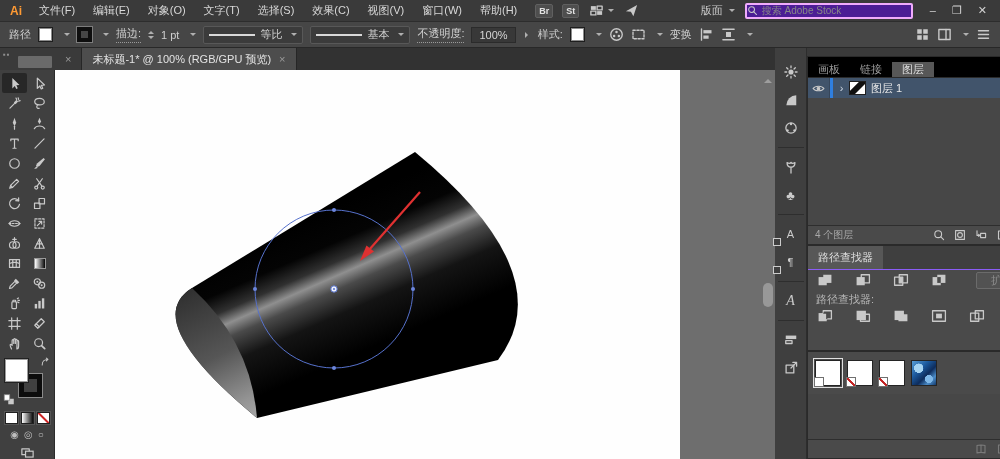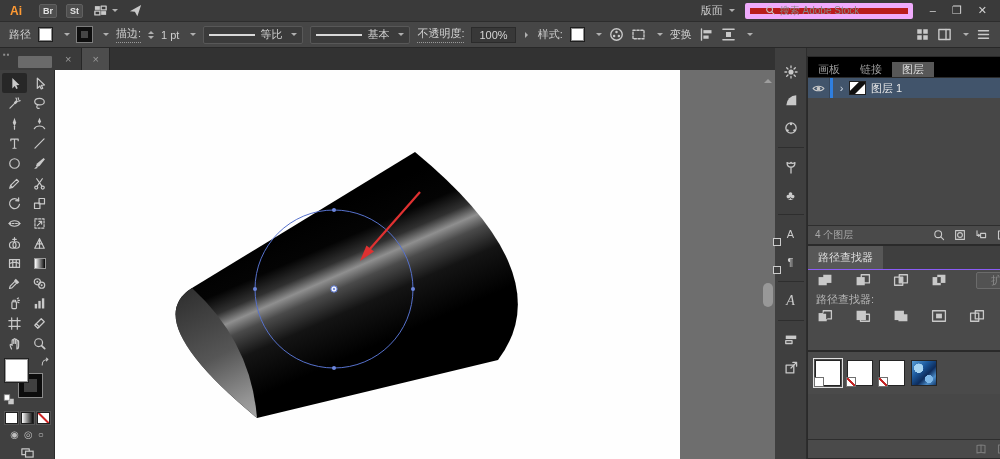--- a/index.html
+++ b/index.html
@@ -10,21 +10,21 @@
 .menubar{position:absolute;top:0;left:0;right:0;height:22px;background:#3a3a3a;border-bottom:1px solid #2d2d2d;display:flex;align-items:center;padding:0 6px}
 .logo{color:#ff9a33;font-weight:bold;font-size:12px;margin:0 8px 0 4px}
 .menus{display:flex}
 .menus span{padding:0 9px;color:#d8d8d8;cursor:default}
 .badge{background:#4e4e4e;border:1px solid #606060;border-radius:2px;font-size:9px;font-weight:bold;padding:1px 3px;margin-left:9px;color:#e3e3e3}
 .chev{display:inline-block;width:0;height:0;border:3px solid transparent;border-top-color:#b0b0b0;margin:3px 0 0 4px;vertical-align:middle}
 .mbic{width:15px;height:15px;display:inline-flex;margin-left:10px}
 .mbic svg{width:100%;height:100%}
 .spacer{flex:1}
 .wslabel{color:#c9c9c9;margin-right:2px}
-.search{display:flex;align-items:center;background:#b91c1c;border:5px solid #f0abfc;border-radius:2px;height:16px;width:168px;padding:0 15px;margin:0 10px;gap:4px}
+.search{display:flex;align-items:center;background:#4c1d95;border:2px solid #f0abfc;border-radius:2px;height:16px;width:168px;padding:0 0;margin:0 10px;gap:4px}
 .search .sic{width:11px;height:11px;display:inline-flex}
 .search input{flex:1;background:transparent;border:none;outline:none;color:#bdbdbd;font-size:10px;font-family:inherit;min-width:0}
 .search input::placeholder{color:#878787}
 .winbtns{display:flex;gap:2px}
 .winbtns span{padding:0 7px;font-size:11px;color:#d2d2d2;cursor:default}
 
 .optionsbar{position:absolute;top:22px;left:0;right:0;height:26px;background:#464646;border-bottom:1px solid #282828;display:flex;align-items:center;padding:0 9px;gap:7px;white-space:nowrap}
 .lbl{color:#cfcfcf}
 .ulbl{border-bottom:1px dotted #9a9a9a;padding-bottom:1px}
 .sw{width:15px;height:15px;background:#fff;border:1px solid #1e1e1e;box-shadow:inset 0 0 0 1px #8c8c8c}
@@ -129,20 +129,31 @@
  radial-gradient(circle at 70% 75%,#7fb8e8 0 16%,rgba(0,0,0,0) 17%),
  linear-gradient(135deg,#5a9fd6 0%,#1c5a9e 35%,#0d2c5c 60%,#4b8cc8 80%,#123a6e 100%)}
 </style>
 </head>
 <body>
 
 <div class="app">
 
   <div class="menubar">
     <span class="logo">Ai</span>
+    <div class="menus">
+      <span>文件(F)</span>
+      <span>编辑(E)</span>
+      <span>对象(O)</span>
+      <span>文字(T)</span>
+      <span>选择(S)</span>
+      <span>效果(C)</span>
+      <span>视图(V)</span>
+      <span>窗口(W)</span>
+      <span>帮助(H)</span>
+    </div>
     <span class="badge">Br</span>
     <span class="badge">St</span>
     <span class="mbic">
         <svg viewBox="0 0 12 12">
           <rect x="1.5" y="2.5" width="4" height="3" fill="#c9c9c9" stroke="none"></rect>
           <rect x="6.5" y="2.5" width="4" height="3" fill="none" stroke="#c9c9c9" stroke-width="1.1" stroke-linecap="round" stroke-linejoin="round"></rect>
           <rect x="1.5" y="6.5" width="4" height="3" fill="none" stroke="#c9c9c9" stroke-width="1.1" stroke-linecap="round" stroke-linejoin="round"></rect>
           <rect x="6.5" y="6.5" width="4" height="3" fill="#c9c9c9" stroke="none"></rect>
         </svg>
       </span>
@@ -254,20 +265,21 @@
 
   <div class="tabbar">
     <div class="toolstub">
         <span class="dots">▪▪</span>
         <span class="grab"></span>
       </div>
     <div class="dtab">
       <span class="x">×</span>
     </div>
     <div class="dtab active">
+      <span>未标题-1* @ 100% (RGB/GPU 预览)</span>
       <span class="x">×</span>
     </div>
   </div>
 
   <div class="toolbox">
     <div class="trow">
         <span class="tcell sel">
           <svg viewBox="0 0 12 12">
             <path d="M4,1 L4,10.5 L6.3,8.3 L7.6,11 L9,10.3 L7.7,7.7 L10.6,7.4 Z" fill="#c9c9c9" stroke="none"></path>
           </svg>

